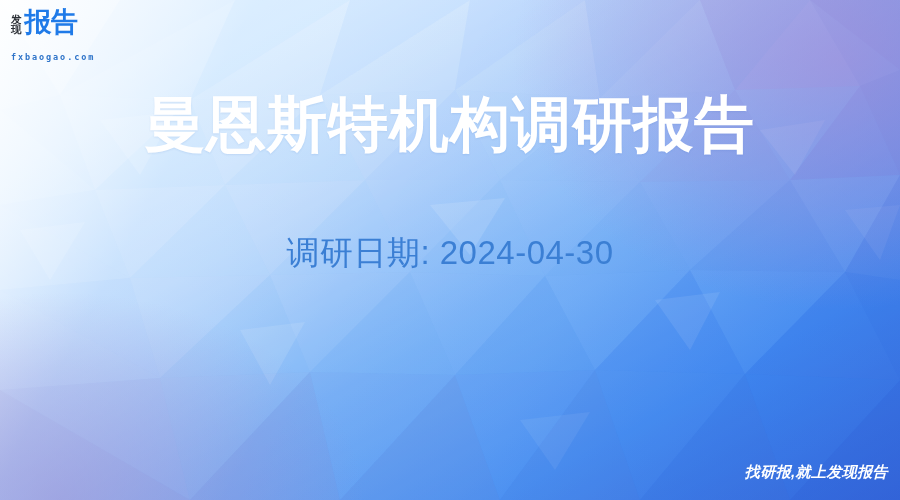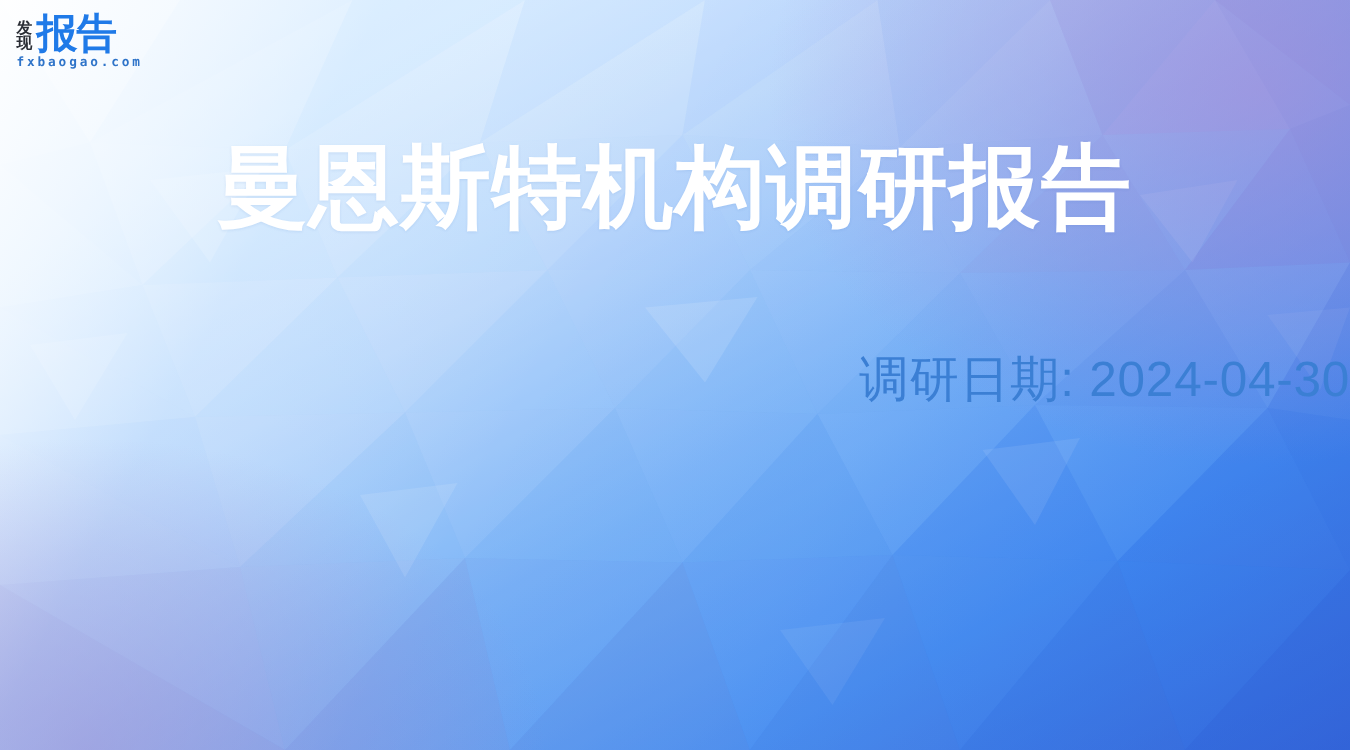--- a/index.html
+++ b/index.html
@@ -75,21 +75,21 @@
   .logo-stack span { display: block; }
   .logo-big {
     font-size: 27px;
     font-weight: 800;
     color: #1f7ae8;
     line-height: 0.96;
     letter-spacing: -0.5px;
     text-align: right;
   }
   .logo-url {
-    margin-top: 1px;
+    margin-top: 16px;
     font-size: 8.5px;
     font-weight: 700;
     color: #2f74c9;
     letter-spacing: 1.9px;
     font-family: "DejaVu Sans Mono", "Liberation Mono", monospace;
   }
 
   
   #title {
     position: absolute;
@@ -105,21 +105,21 @@
     z-index: 4;
     text-shadow: 0 1px 2px rgba(30,90,180,0.10);
   }
 
   
   #subtitle {
     position: absolute;
     left: 0;
     right: 0;
     top: 233px;
-    text-align: right;
+    text-align: center;
     font-size: 33px;
     font-weight: 400;
     color: #3b7fd4;
     letter-spacing: 0.5px;
     line-height: 1.2;
     z-index: 4;
   }
 
   
   #tagline {
@@ -250,14 +250,15 @@
       </span>
       <span class="logo-big">报告</span>
     </div>
     <div class="logo-url">fxbaogao.com</div>
   </div>
 
   <div id="title">曼恩斯特机构调研报告</div>
 
   <div id="subtitle">调研日期: 2024-04-30</div>
 
+  <div id="tagline">找研报,就上发现报告</div>
 
 </div>
 
 </body></html>

